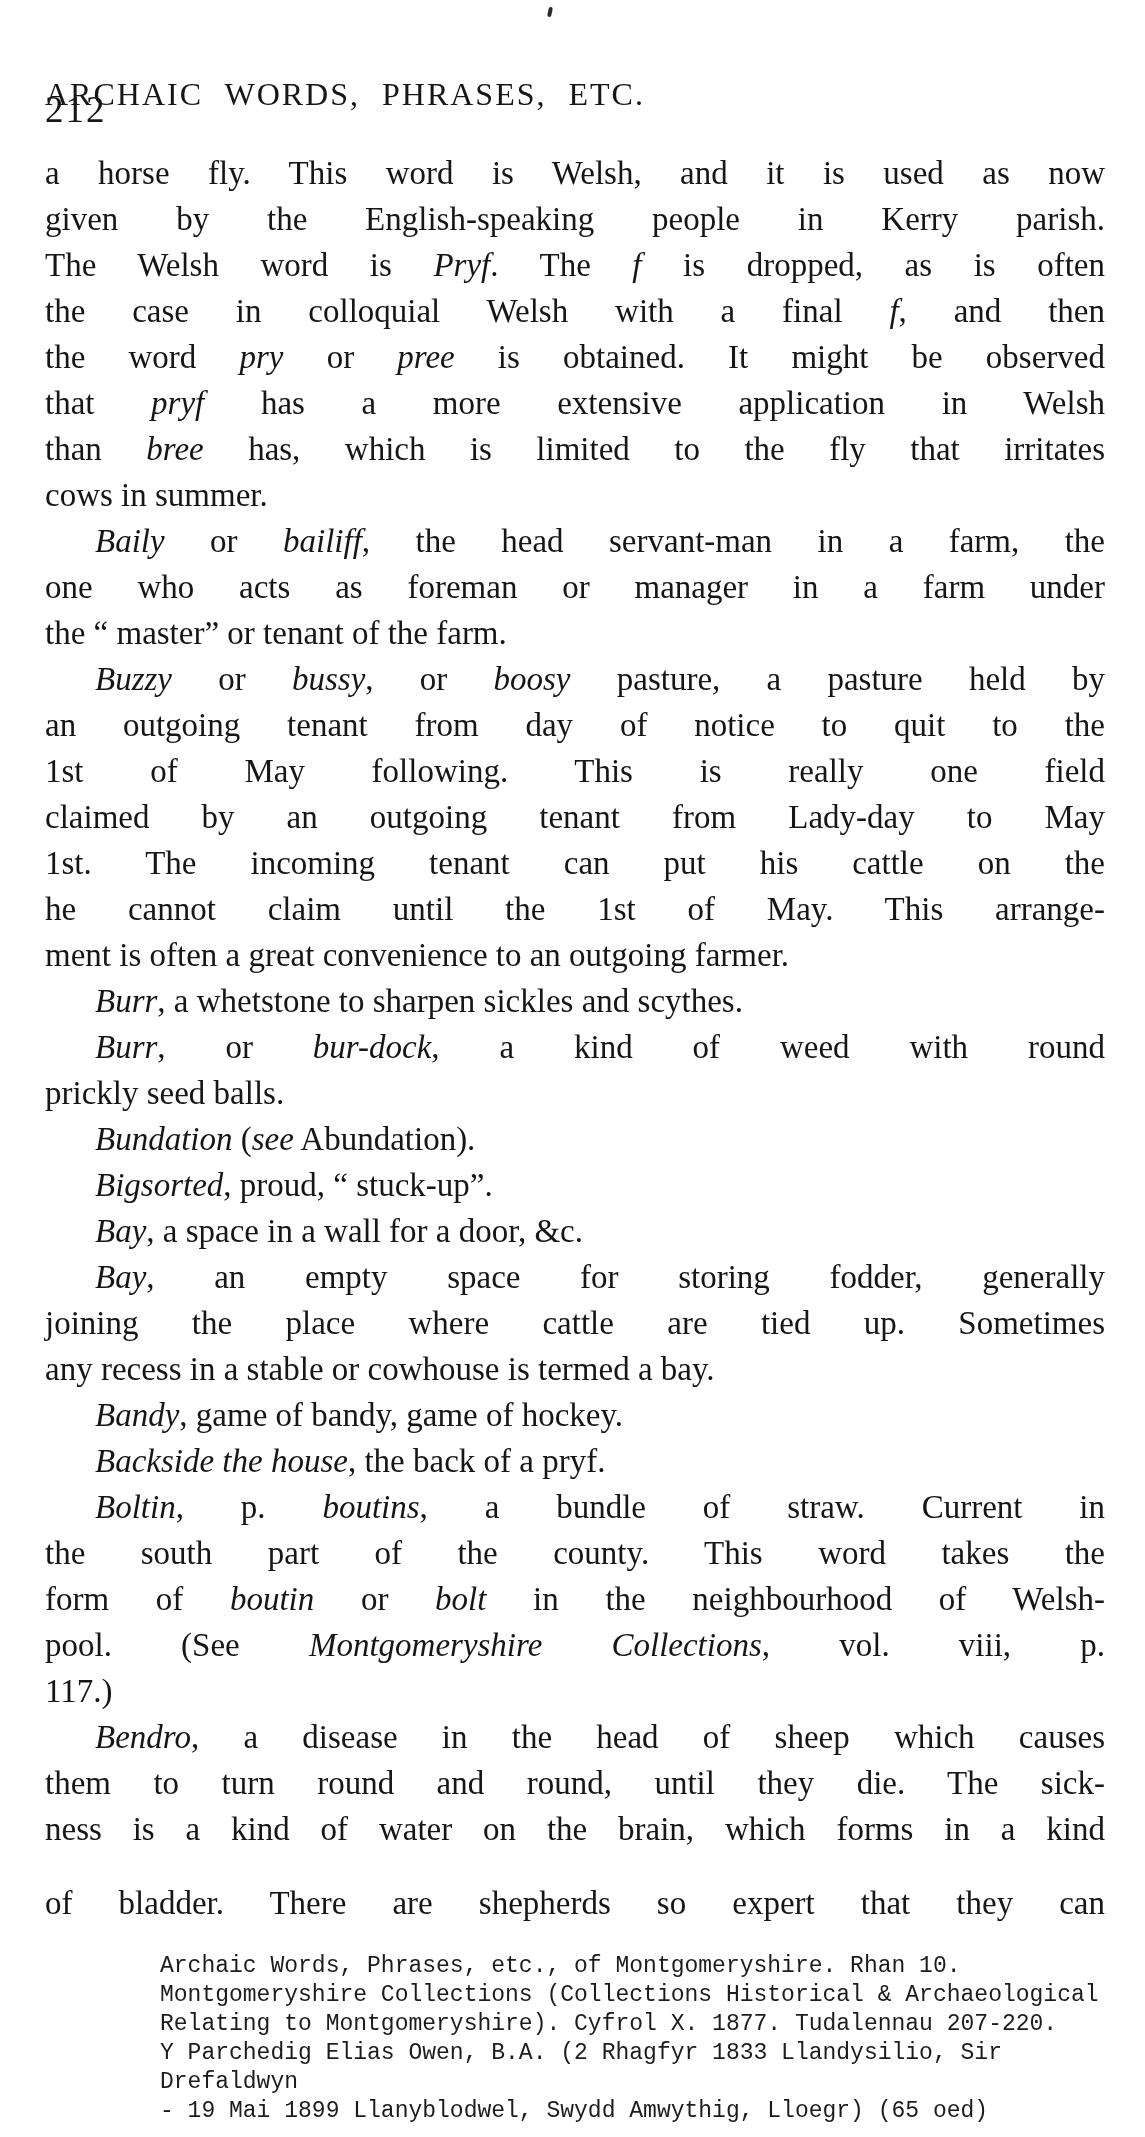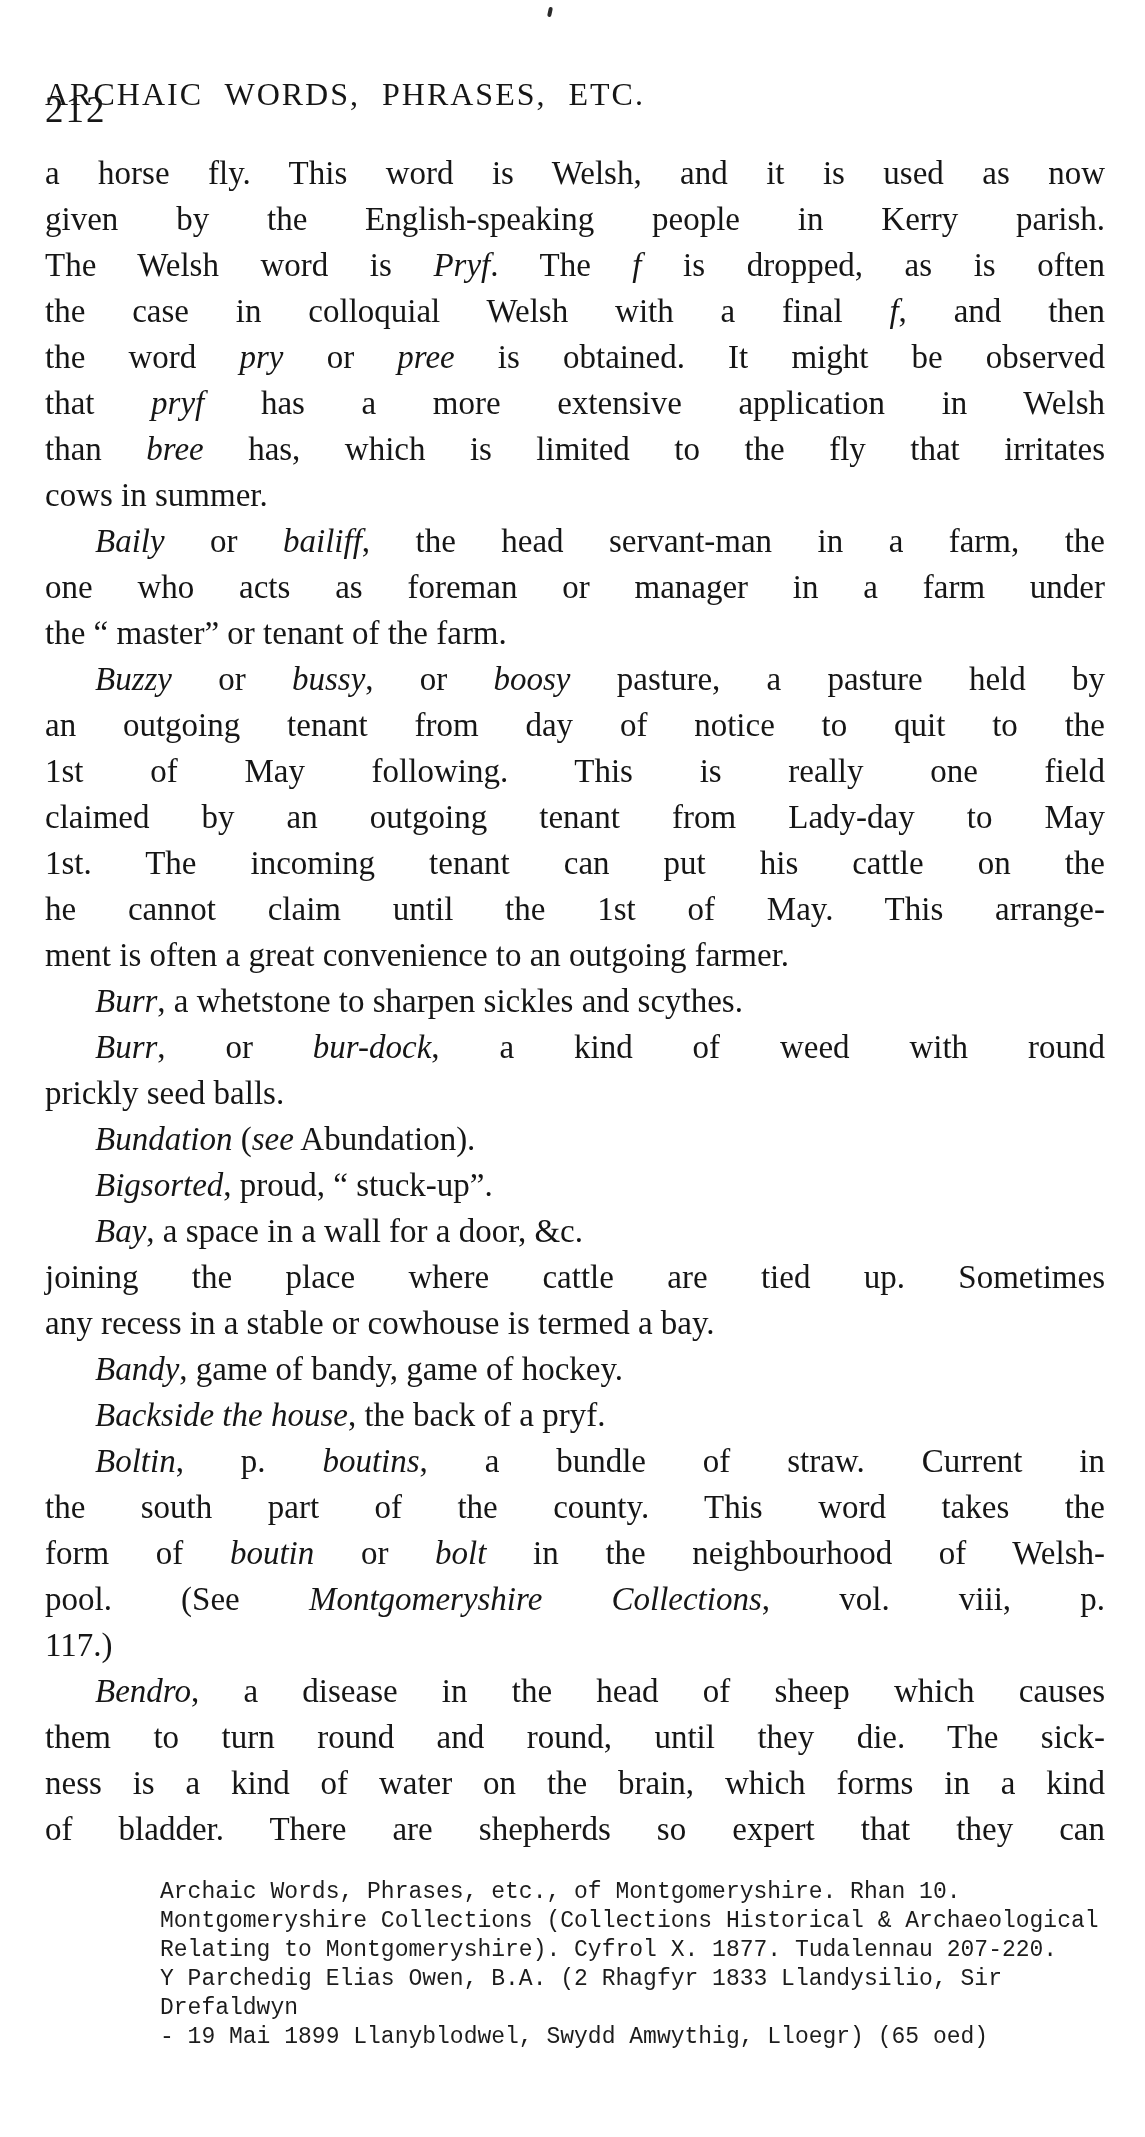--- a/index.html
+++ b/index.html
@@ -55,20 +55,21 @@
     line-height: 46px;
     text-align: justify;
     text-align-last: justify;
     white-space: normal;
   }
   .line.last {
     text-align-last: left;
   }
   .line.jlast {
     text-align-last: justify;
+    margin-top: 28px;
   }
   .line.indent {
     text-indent: 50px;
   }
   .it {
     font-style: italic;
   }
   .footer {
     margin-top: 26px;
     margin-left: 115px;
@@ -124,20 +125,21 @@
       <div class="para">
         <div class="line last indent"><span class="it">Bundation</span><span> (</span><span class="it">see</span><span> Abundation).</span></div>
       </div>
       <div class="para">
         <div class="line last indent"><span class="it">Bigsorted</span><span>, proud, “ stuck-up”.</span></div>
       </div>
       <div class="para">
         <div class="line last indent"><span class="it">Bay</span><span>, a space in a wall for a door, &amp;c.</span></div>
       </div>
       <div class="para">
+        <div class="line indent"><span class="it">Bay</span><span>, an empty space for storing fodder, generally</span></div>
         <div class="line"><span>joining the place where cattle are tied up. Sometimes</span></div>
         <div class="line last"><span>any recess in a stable or cowhouse is termed a bay.</span></div>
       </div>
       <div class="para">
         <div class="line last indent"><span class="it">Bandy</span><span>, game of bandy, game of hockey.</span></div>
       </div>
       <div class="para">
         <div class="line last indent"><span class="it">Backside the house</span><span>, the back of a pryf.</span></div>
       </div>
       <div class="para">

